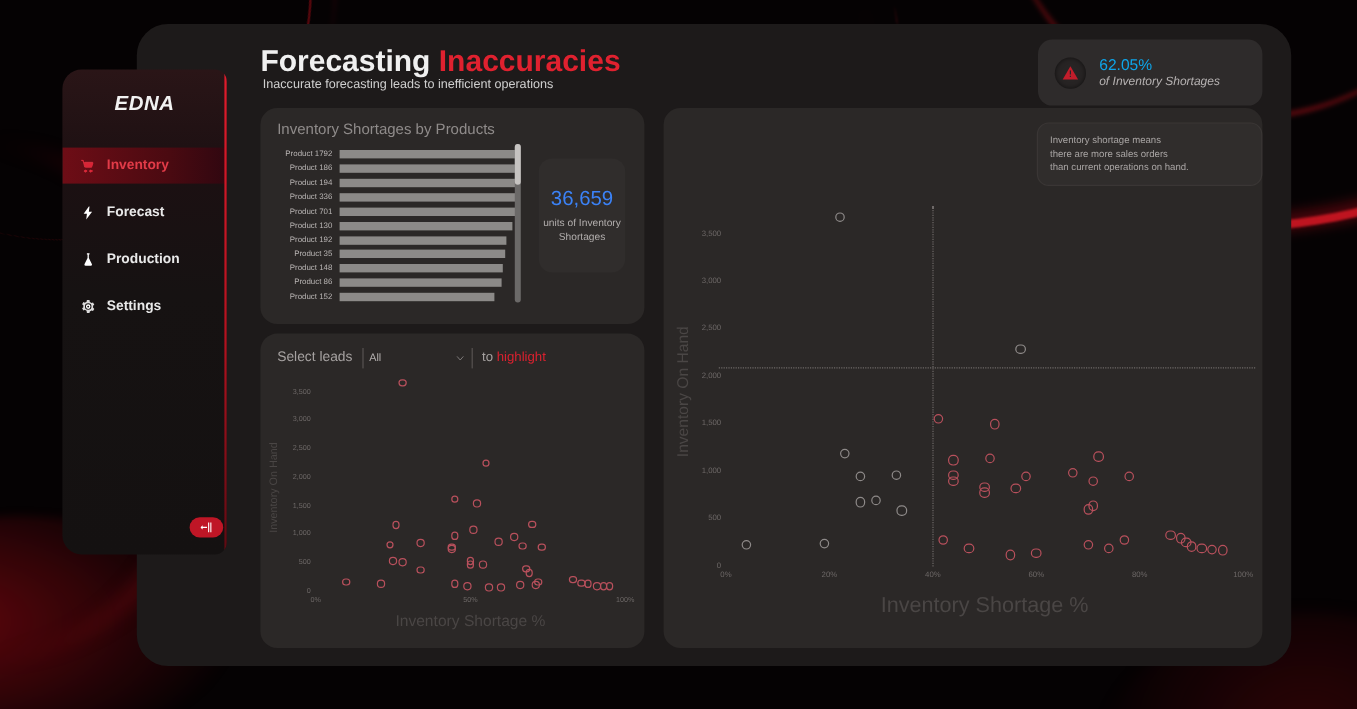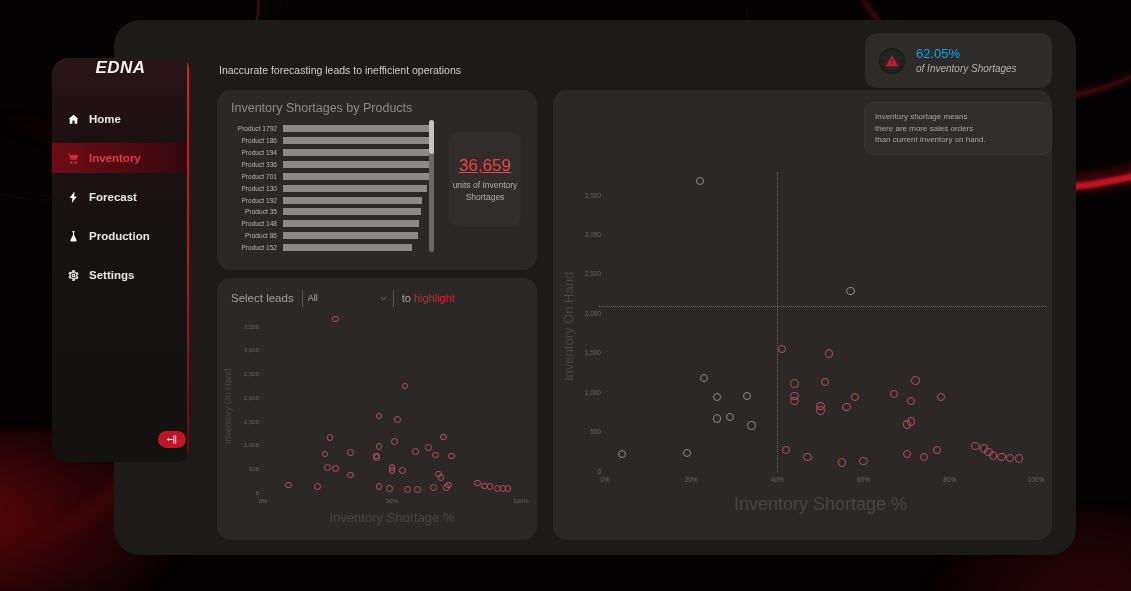--- a/index.html
+++ b/index.html
@@ -84,21 +84,21 @@
     border-radius: 16px 10px 10px 16px;
     overflow: hidden;
   }
   .sidebar-accent {
     position: absolute; right: 0; top: 0; width: 2px; height: 100%;
     background: linear-gradient(180deg, #e01c2c 0%, #b4121f 55%, #5d0a12 100%);
   }
   .logo {
     text-align: center; color: #f2f2f2;
     font-style: italic; font-weight: bold; font-size: 17px;
-    letter-spacing: .5px; 
+    letter-spacing: .5px; margin-top: 19px;
   }
   .nav { margin-top: 26px; }
   .nav-item {
     display: flex; align-items: center; gap: 9px;
     height: 30px; padding-left: 14px; margin-bottom: 9px;
     color: #e9e9e9; font-size: 11.5px; font-weight: bold;
     cursor: pointer;
   }
   .nav-item .ic { width: 14px; height: 14px; display: flex; align-items: center; justify-content: center; }
   .nav-item .ic svg { width: 13px; height: 13px; fill: #ffffff; }
@@ -165,21 +165,21 @@
   }
   .bars-thumb {
     position: absolute; left: 0; top: 0; width: 5px; height: 34px;
     background: #c6c3c1; border-radius: 3px;
   }
   .bars-kpi {
     position: absolute; left: 232px; top: 42px; width: 72px; height: 95px;
     border-radius: 11px; background: #302d2c;
     display: flex; flex-direction: column; align-items: center; justify-content: center;
   }
-  .bars-kpi-num { font-size: 17px; color: #ef4444; text-decoration: underline; }
+  .bars-kpi-num { font-size: 17px; color: #3b82f6; }
   .bars-kpi-cap { font-size: 8.5px; color: #b3afae; text-align: center; line-height: 1.35; margin-top: 4px; }
 
   
   .select-bar {
     position: absolute; left: 14px; top: 9px; height: 22px;
     display: flex; align-items: center; gap: 8px;
   }
   .select-label { font-size: 11.5px; color: #a5a1a0; }
   .select-box {
     width: 92px; height: 17px; border-left: 1px solid #575352; border-right: 1px solid #575352;
@@ -239,28 +239,20 @@
   <div class="ribbon rb-tr"></div>
   <div class="ribbon rb-tr3"></div>
   <div class="ribbon rb-br"></div>
 
   <div class="app-surface"></div>
 
   <div class="sidebar">
     <div class="sidebar-accent"></div>
     <div class="logo">EDNA</div>
     <div class="nav" id="nav-list">
-        <div class="nav-item">
-          <span class="ic">
-            <svg viewBox="0 0 24 24">
-              <path d="M12 3 3 11h2v9h5v-6h4v6h5v-9h2z"></path>
-            </svg>
-          </span>
-          <span>Home</span>
-        </div>
         <div class="nav-item active">
           <span class="ic">
             <svg viewBox="0 0 24 24">
               <path d="M1 3h3l2.6 10.4h10.2l2.2-7.4H7M9 19.5a1.5 1.5 0 1 0 0 .01M17 19.5a1.5 1.5 0 1 0 0 .01" stroke="currentColor"></path>
               <path d="M2 3h3l2.8 11h10l2.2-7H7.2"></path>
               <circle cx="9" cy="19.5" r="1.6"></circle>
               <circle cx="17.5" cy="19.5" r="1.6"></circle>
             </svg>
           </span>
           <span>Inventory</span>
@@ -292,20 +284,23 @@
         </div>
       </div>
     <div class="logout-btn">
       <svg viewBox="0 0 24 24">
         <path d="M4 11h8v2H4v3l-4-4 4-4v3z"></path>
         <path d="M14 3h2v18h-2V3zm4 0h2v18h-2V3z"></path>
       </svg>
     </div>
   </div>
 
+  <div class="page-title">
+    <span>Forecasting </span><span class="accent">Inaccuracies</span>
+  </div>
   <div class="page-sub">Inaccurate forecasting leads to inefficient operations</div>
 
   <div class="kpi-badge">
     <div class="warn-ic">
       <svg viewBox="0 0 24 24">
         <path d="M12 2 L23 21 H1 Z"></path>
         <path d="M11.1 8h1.8v6h-1.8zM11.1 15.5h1.8v1.8h-1.8z" fill="#2b2828"></path>
       </svg>
     </div>
     <div>
@@ -458,21 +453,21 @@
         <div class="pt" style="left: 282.54px; top: 181.368px; width: 6.8px; height: 6.8px; border-color: rgb(184, 80, 92);"></div>
         <div class="pt" style="left: 287.7px; top: 181.368px; width: 6.8px; height: 6.8px; border-color: rgb(184, 80, 92);"></div>
       </div>
   </div>
 
   <div class="panel" id="panel-main">
 
     <div class="info-box">
       <div>Inventory shortage means</div>
       <div>there are more sales orders</div>
-      <div>than current inventory on hand.</div>
+      <div>than current operations on hand.</div>
     </div>
 
     <div class="plot" id="plot-main" style="left:0;top:72px;width:499px;height:378px;">
         <div class="axis-y-title" style="left: 8px; top: 18px; height: 292px; font-size: 13px; display: flex; align-items: center; justify-content: center;">Inventory On Hand</div>
         <div class="axis-x-title" style="left: 52px; width: 431px; top: 332px; font-size: 18px;">Inventory Shortage %</div>
         <div class="tick" style="right: 451px; top: 305.75px; font-size: 6.5px;">0</div>
         <div class="tick" style="right: 451px; top: 266.291px; font-size: 6.5px;">500</div>
         <div class="tick" style="right: 451px; top: 226.831px; font-size: 6.5px;">1,000</div>
         <div class="tick" style="right: 451px; top: 187.372px; font-size: 6.5px;">1,500</div>
         <div class="tick" style="right: 451px; top: 147.912px; font-size: 6.5px;">2,000</div>

